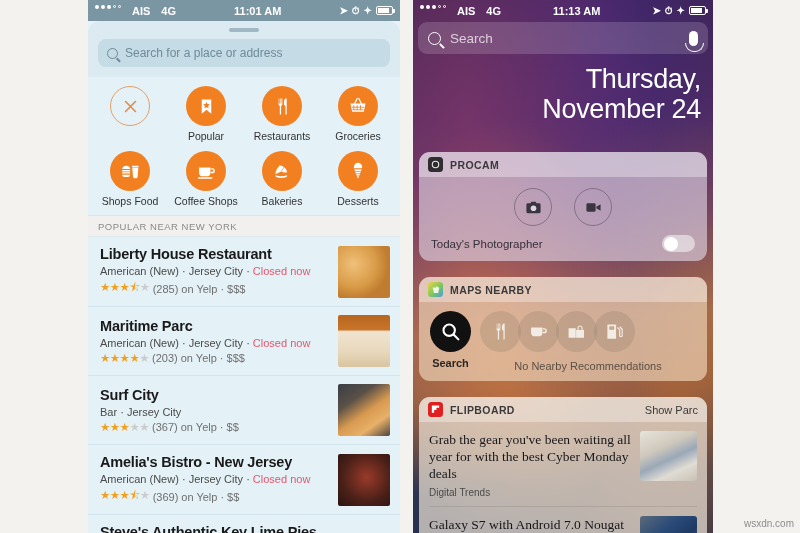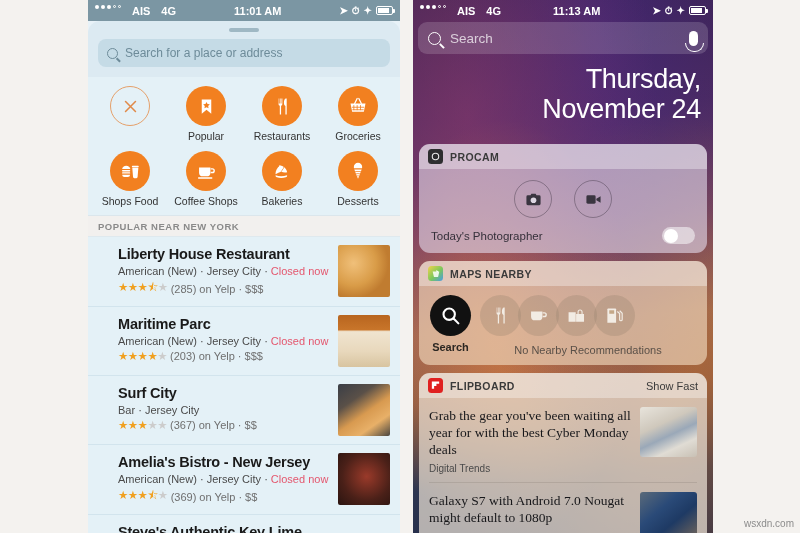--- a/index.html
+++ b/index.html
@@ -51,26 +51,26 @@
   .cat { flex: 1; display: flex; flex-direction: column; align-items: center; gap: 4px; }
   .catCircle {
     width: 40px; height: 40px; border-radius: 50%; background: #f28020;
     display: flex; align-items: center; justify-content: center; color: #fff;
   }
   .catCircle.close { background: transparent; border: 1.5px solid #e4a06a; }
   .catLabel { font-size: 10.5px; color: #333; }
 
   .popHdr {
     background: #f2f0ee; color: #8a8a8a; font-size: 9.5px; letter-spacing: .5px;
-    padding: 5px 10px 4px; border-top: 1px solid #dbe6ec; border-bottom: 1px solid #dfe9ee; font-weight: bold;
+    padding: 5px 10px 4px; border-top: 1px solid #dbe6ec; border-bottom: 1px solid #dfe9ee;
   }
   .listL { background: #e4f1f7; }
   .rowL {
-    display: flex; align-items: flex-start; gap: 8px;
-    padding: 8px 10px 8px 30px; border-bottom: 1px solid #d2e4ed;
+    display: flex; align-items: center; gap: 8px;
+    padding: 8px 10px 8px 12px; border-bottom: 1px solid #d2e4ed;
   }
   .rowTxt { flex: 1; min-width: 0; }
   .rName { font-size: 14.5px; font-weight: bold; color: #1a1a1a; line-height: 1.25; letter-spacing: -.2px; }
   .rMeta { font-size: 11px; color: #4a4a4a; margin-top: 2px; }
   .rMeta .closed { color: #e4576e; }
   .rStars { display: flex; align-items: center; gap: 3px; margin-top: 2px; font-size: 11px; color: #6f6f6f; }
   .stars { color: #f0a020; letter-spacing: -.5px; font-size: 11.5px; }
   .stars .off { color: #ccc; }
   .thumb { width: 52px; height: 52px; border-radius: 2px; flex: none; background-size: cover; }
 
@@ -98,21 +98,21 @@
   .magR { width: 13px; height: 13px; border: 1.8px solid #fff; border-radius: 50%; position: relative; flex: none; }
   .magR::after { content: ""; position: absolute; right: -5px; bottom: -3px; width: 6px; height: 1.8px; background: #fff; transform: rotate(45deg); }
   .mic { margin-left: auto; width: 9px; height: 15px; background: #fff; border-radius: 5px; position: relative; }
   .mic::after { content: ""; position: absolute; left: -4px; bottom: -6px; width: 17px; height: 8px; border: 1.8px solid #fff; border-top: none; border-radius: 0 0 10px 10px; }
 
   .dateR {
     color: #fff; text-align: right; padding: 10px 12px 12px;
     font-size: 27px; line-height: 1.12; font-weight: 400; letter-spacing: -.3px;
   }
 
-  .widget { margin: 8px 6px 7px; border-radius: 11px; overflow: hidden; }
+  .widget { margin: 16px 6px 7px; border-radius: 11px; overflow: hidden; }
   .wHdr {
     display: flex; align-items: center; gap: 7px;
     padding: 5px 9px; font-size: 10.5px; font-weight: bold;
     letter-spacing: .4px; color: #3a3a3a;
     background: rgba(255,255,255,.34);
   }
   .wIcon { width: 15px; height: 15px; border-radius: 3.5px; flex: none; display: flex; align-items: center; justify-content: center; }
   .showLess { margin-left: auto; font-weight: normal; font-size: 11px; color: #3a3a3a; letter-spacing: 0; }
 
   .procam { background: rgba(226,216,232,.62); }
@@ -496,21 +496,21 @@
     </div>
 
     <div class="widget flip">
       <div class="wHdr">
         <span class="wIcon" style="background:#e02020">
           <svg width="11" height="11" viewBox="0 0 24 24" fill="#fff">
               <path d="M4 3h16v5h-6v5H9v6H4z"></path>
             </svg>
         </span>
         <span>FLIPBOARD</span>
-        <span class="showLess">Show Fast</span>
+        <span class="showLess">Show Parc</span>
       </div>
       <div class="fbArticle">
         <div class="fbTxt">
           <div class="fbTitle">Grab the gear you've been waiting all year for with the best Cyber Monday deals</div>
           <div class="fbSrc">Digital Trends</div>
         </div>
         <div class="fbThumb" style="background:linear-gradient(155deg,#e8e4dc 0%,#cfc8bc 35%,#9aa8b8 55%,#e0dcd4 75%,#c8c0b4 100%)"></div>
       </div>
       <div class="fbDiv"></div>
       <div class="fbArticle">

